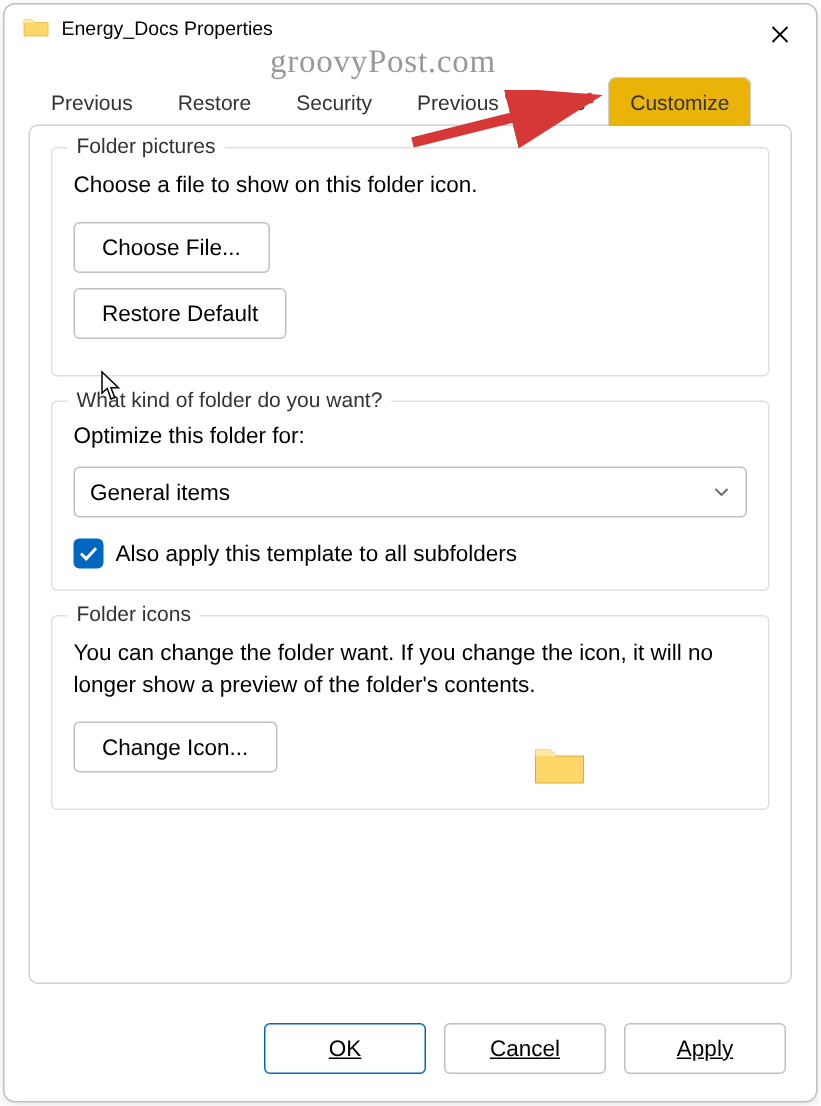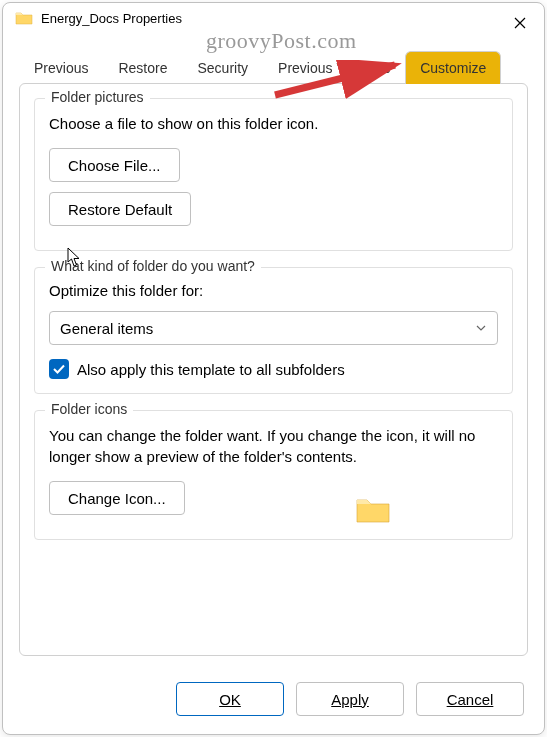--- a/index.html
+++ b/index.html
@@ -2,21 +2,21 @@
 <html><head>
   <meta charset="utf-8">
   <style>
     * { box-sizing: border-box; margin: 0; padding: 0; font-family: 'Segoe UI', Tahoma, sans-serif; }
     body { width: 547px; height: 737px; background: #fff; position: relative; overflow: hidden; }
     .window { width: 543px; height: 733px; margin: 2px; border: 1px solid #c0c0c0; border-radius: 8px; background: #fff; box-shadow: 0 2px 8px rgba(0,0,0,0.1); display: flex; flex-direction: column; }
     .titlebar { display: flex; align-items: flex-start; padding: 8px 12px; height: 40px; }
     .title-icon { width: 18px; height: 14px; margin-right: 8px; }
     .title-text { font-size: 13px; color: #000; flex: 1; }
     .close-btn { width: 24px; height: 24px; display: flex; align-items: center; justify-content: center; cursor: pointer; font-size: 14px; }
-    .watermark { position: absolute; top: 28px; left: 180px; font-size: 22px; color: #999; font-family: Georgia, serif; z-index: 100; pointer-events: none; letter-spacing: 0.5px; margin-left: 26px; }
+    .watermark { position: absolute; top: 28px; left: 180px; font-size: 22px; color: #999; font-family: Georgia, serif; z-index: 100; pointer-events: none; letter-spacing: 0.5px; }
     .tabs { display: flex; padding: 0 16px; margin-top: 8px; }
     .tab { padding: 8px 14px; font-size: 14px; color: #333; cursor: pointer; border: 1px solid transparent; border-bottom: none; border-radius: 6px 6px 0 0; position: relative; }
     .tab.active { border-color: #d0d0d0; background: #eab308; z-index: 2; }
     .tab-content { border: 1px solid #d0d0d0; border-radius: 6px; margin: -1px 16px 12px 16px; padding: 14px; flex: 1; background: #fff; }
     .section { border: 1px solid #e0e0e0; border-radius: 4px; padding: 14px; margin-bottom: 16px; position: relative; }
     .section-title { position: absolute; top: -10px; left: 10px; background: #fff; padding: 0 6px; font-size: 14px; color: #333; }
     .section-text { font-size: 15px; color: #000; margin-bottom: 12px; }
     .dropdown { width: 100%; height: 34px; border: 1px solid #c0c0c0; border-radius: 4px; background: #fff; display: flex; align-items: center; padding: 0 10px; cursor: pointer; font-size: 15px; justify-content: space-between; margin-bottom: 14px; }
     .chevron { width: 12px; height: 12px; }
     .checkbox-row { display: flex; align-items: center; gap: 8px; margin-top: 4px; }
@@ -97,22 +97,22 @@
           <path d="M2 8 L2 27 L34 27 L34 9 L16 9 L12 5 L2 5 Z" fill="#ffd768" stroke="#d9a436" stroke-width="0.6"></path>
           <path d="M2 5 L12 5 L16 9 L2 9 Z" fill="#ffe9a8"></path>
         </svg>
       </div>
     </div>
 
   </div>
 
   <div class="footer">
     <button class="footer-btn primary">OK</button>
+    <button class="footer-btn">Cancel</button>
     <button class="footer-btn">Apply</button>
-    <button class="footer-btn">Cancel</button>
   </div>
 </div>
 
 <svg class="arrow-annotation" width="150" height="40" viewBox="0 0 150 40">
   <defs>
     <marker id="ah" markerWidth="10" markerHeight="10" refX="8" refY="3" orient="auto">
       <path d="M0,0 L0,6 L9,3 Z" fill="#d63838"></path>
     </marker>
   </defs>
   <line x1="5" y1="35" x2="125" y2="5" stroke="#d63838" stroke-width="7" marker-end="url(#ah)"></line>

